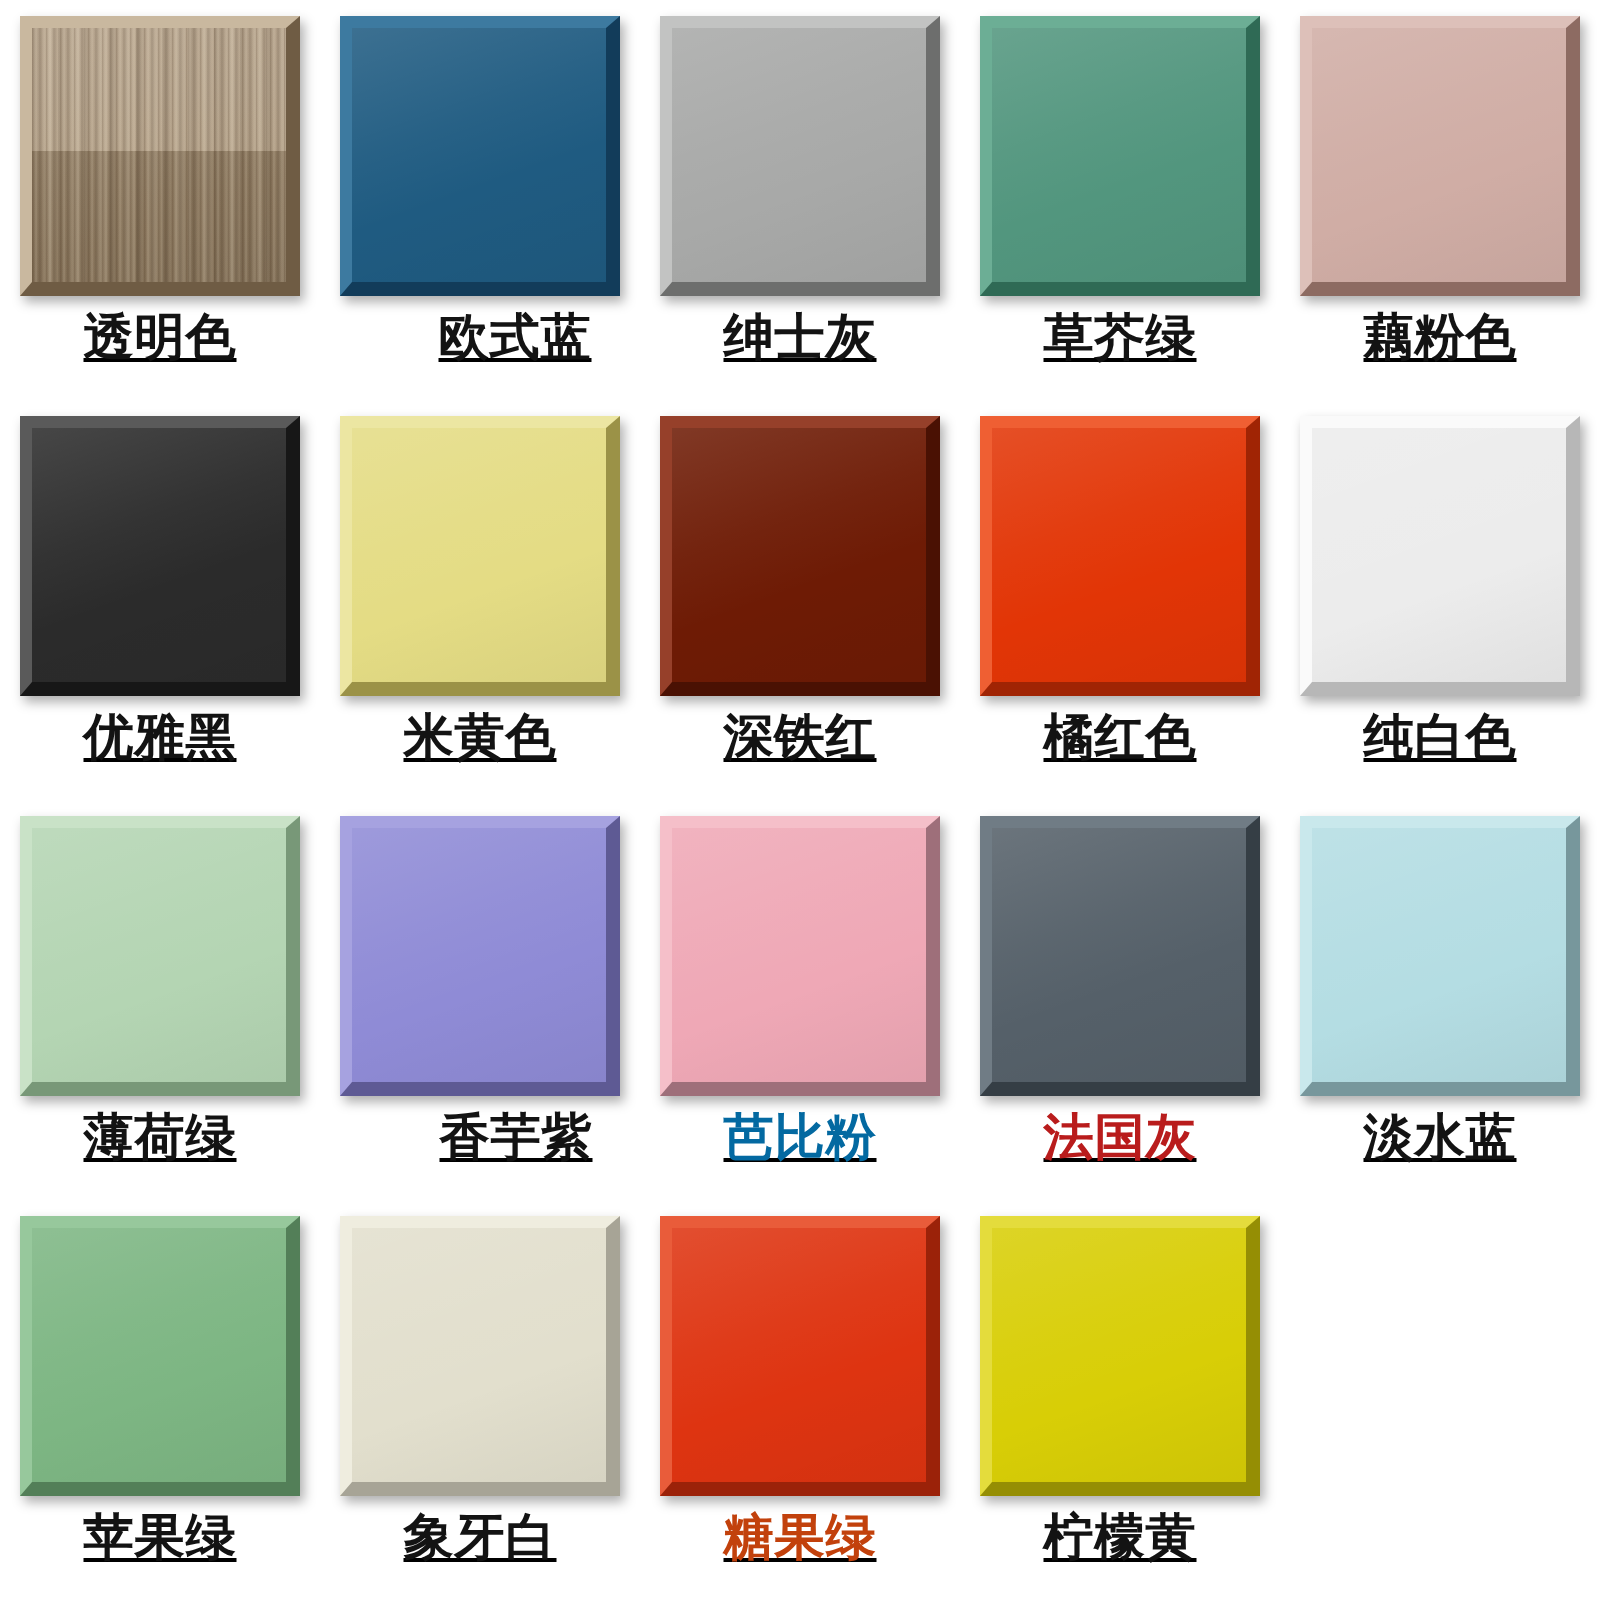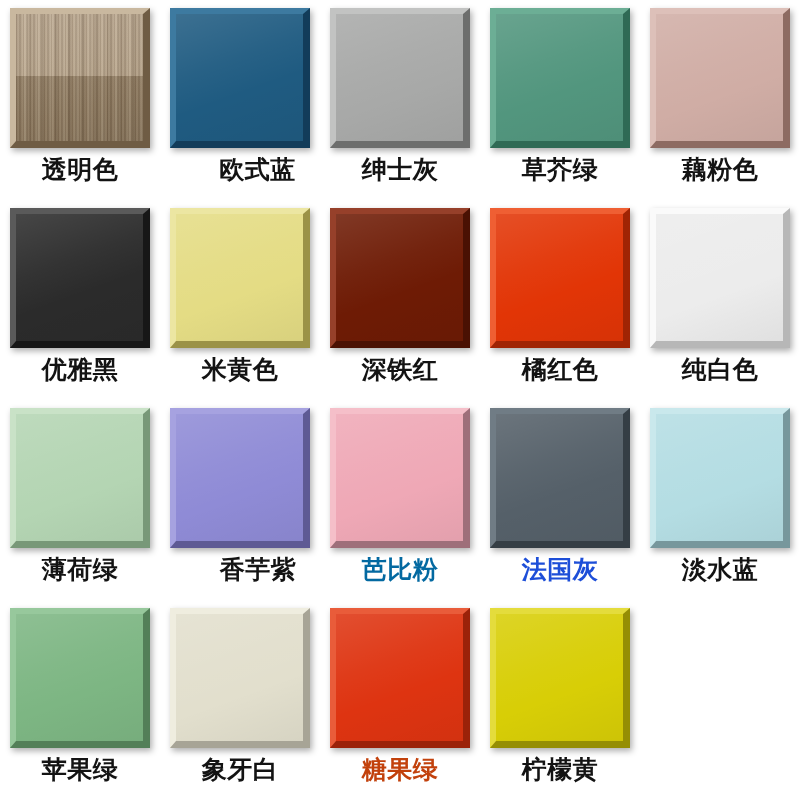--- a/index.html
+++ b/index.html
@@ -14,20 +14,21 @@
     overflow: hidden;
   }
 
   #swatch-grid {
     display: grid;
     grid-template-columns: repeat(5, 160px);
     grid-template-rows: repeat(4, 200px);
     width: 780px;
     height: 800px;
     box-sizing: border-box;
+    text-decoration: underline;
   }
 
   .swatch-cell {
     display: flex;
     flex-direction: column;
     align-items: center;
     justify-content: flex-start;
     padding-top: 8px;
   }
 
@@ -204,21 +205,21 @@
         <div class="tile-bevel" style="border-color: rgb(245, 191, 201) rgb(158, 111, 122) rgb(158, 111, 122) rgb(245, 191, 201); background: rgb(239, 168, 182);"></div>
         <div class="tile-face" style="background: rgb(239, 168, 182);"></div>
       </div>
       <div class="swatch-label" style="color: #0369a1;">芭比粉</div>
     </div>
     <div class="swatch-cell">
       <div class="tile">
         <div class="tile-bevel" style="border-color: rgb(112, 124, 133) rgb(53, 62, 69) rgb(53, 62, 69) rgb(112, 124, 133); background: rgb(85, 96, 105);"></div>
         <div class="tile-face" style="background: rgb(85, 96, 105);"></div>
       </div>
-      <div class="swatch-label" style="color: #1d4ed8;">法国灰</div>
+      <div class="swatch-label" style="color: #b91c1c;">法国灰</div>
     </div>
     <div class="swatch-cell">
       <div class="tile">
         <div class="tile-bevel" style="border-color: rgb(201, 232, 236) rgb(119, 151, 156) rgb(119, 151, 156) rgb(201, 232, 236); background: rgb(180, 221, 227);"></div>
         <div class="tile-face" style="background: rgb(180, 221, 227);"></div>
       </div>
       <div class="swatch-label" style="color: rgb(19, 19, 19);">淡水蓝</div>
     </div>
     <div class="swatch-cell">
       <div class="tile">

